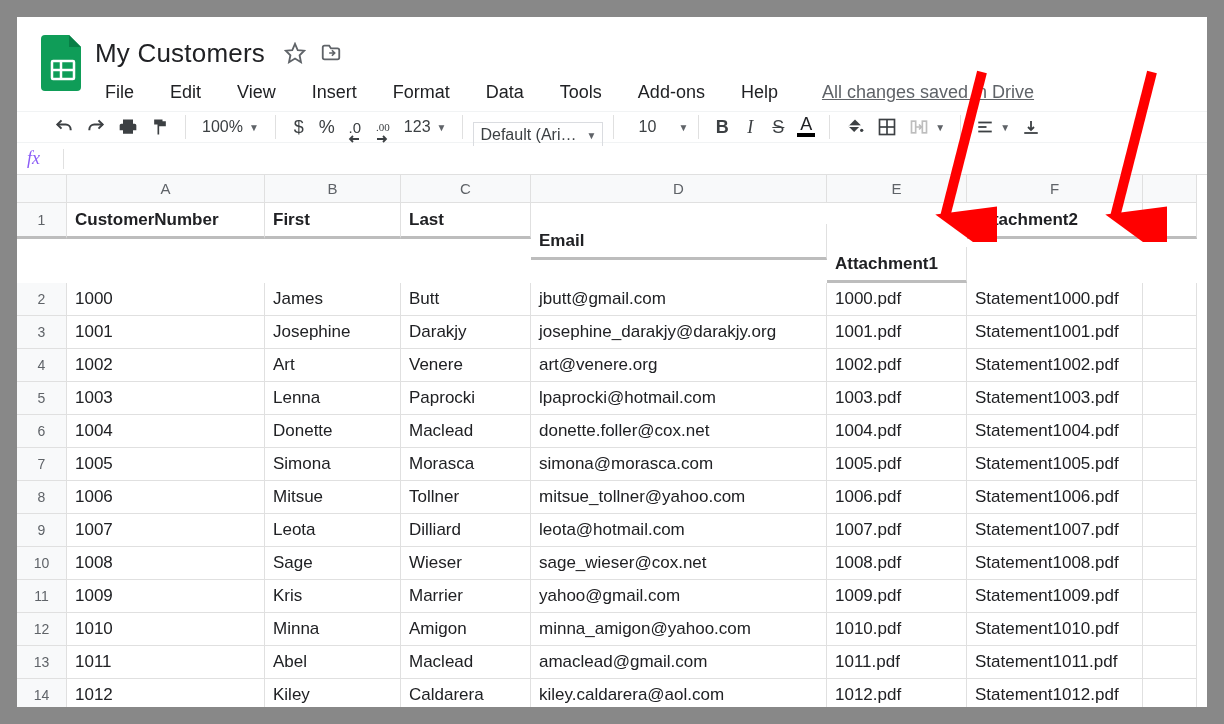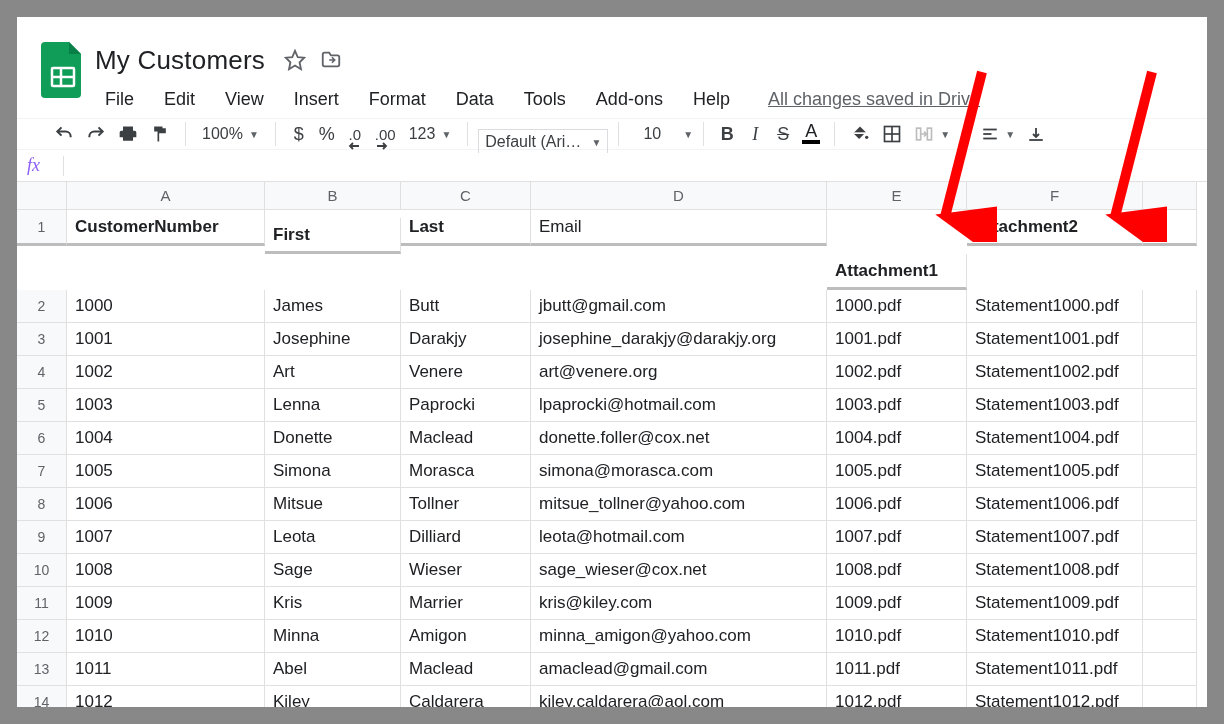--- a/index.html
+++ b/index.html
@@ -19,21 +19,20 @@
     border: 3px solid #888;
     overflow: hidden;
     position: relative;
   }
 
   
   .titlebar {
     display: flex;
     align-items: flex-start;
     padding: 18px 0 2px 0;
-    margin-top: 7px;
   }
   .logo {
     margin-left: 24px;
     margin-right: 10px;
   }
   .logo svg { display: block; }
   .title-col { flex: 1; }
   .title-row {
     display: flex;
     align-items: center;
@@ -49,21 +48,21 @@
   .title-icon {
     width: 28px; height: 28px;
     display: inline-flex;
     align-items: center;
     justify-content: center;
     margin: 0 4px;
     color: #5f6368;
   }
   .menubar {
     display: flex;
-    gap: 10px;
+    gap: 16px;
     align-items: center;
     height: 34px;
     margin-top: 4px;
   }
   .menu-item {
     font-size: 18px;
     color: #202124;
     padding: 4px 10px;
     cursor: pointer;
   }
@@ -277,21 +276,21 @@
   </span>
   <span class="divider"></span>
   <span class="tbtn">$</span>
   <span class="tbtn">%</span>
   <span class="tbtn" style="font-size:15px;position:relative;">
     <span>.0</span>
     <svg width="12" height="8" viewBox="0 0 12 8" style="position:absolute;bottom:-3px;left:6px" fill="none" stroke="#3c4043" stroke-width="1.8">
             <path d="M11 4 H2 M5 1 2 4 5 7"></path>
           </svg>
   </span>
-  <span class="tbtn" style="font-size:15px;position:relative;">
+  <span class="tbtn" style="font-size:11px;position:relative;font-family:Liberation Serif, serif;">
     <span>.00</span>
     <svg width="12" height="8" viewBox="0 0 12 8" style="position:absolute;bottom:-3px;left:6px" fill="none" stroke="#3c4043" stroke-width="1.8">
             <path d="M1 4 H10 M7 1 10 4 7 7"></path>
           </svg>
   </span>
   <span class="zoom">
     <span>123</span>
     <span class="dd-arrow">▼</span>
   </span>
   <span class="divider"></span>
@@ -366,23 +365,23 @@
         <div class="corner"></div>
         <div class="ch">A</div>
         <div class="ch">B</div>
         <div class="ch">C</div>
         <div class="ch">D</div>
         <div class="ch">E</div>
         <div class="ch">F</div>
         <div class="ch"></div>
         <div class="rh row1-bottom" style="height: 36px;">1</div>
         <div class="cell row1-bottom" style="font-weight: 700; height: 36px;">CustomerNumber</div>
-        <div class="cell row1-bottom" style="font-weight: 700; height: 36px; margin-top: 8px;">First</div>
+        <div class="cell row1-bottom" style="font-weight: 700; height: 36px;">First</div>
         <div class="cell row1-bottom" style="font-weight: 700; height: 36px;">Last</div>
-        <div class="cell row1-bottom" style="font-weight: 400; height: 36px;">Email</div>
+        <div class="cell row1-bottom" style="font-weight: 700; height: 36px; margin-top: 21px;">Email</div>
         <div class="cell row1-bottom" style="font-weight: 700; height: 36px; margin-top: 44px;">Attachment1</div>
         <div class="cell row1-bottom" style="font-weight: 700; height: 36px;">Attachment2</div>
         <div class="cell row1-bottom" style="font-weight: 700; height: 36px;"></div>
         <div class="rh">2</div>
         <div class="cell">1000</div>
         <div class="cell">James</div>
         <div class="cell">Butt</div>
         <div class="cell">jbutt@gmail.com</div>
         <div class="cell">1000.pdf</div>
         <div class="cell">Statement1000.pdf</div>
@@ -448,21 +447,21 @@
         <div class="cell">Sage</div>
         <div class="cell">Wieser</div>
         <div class="cell">sage_wieser@cox.net</div>
         <div class="cell">1008.pdf</div>
         <div class="cell">Statement1008.pdf</div>
         <div class="cell"></div>
         <div class="rh">11</div>
         <div class="cell">1009</div>
         <div class="cell">Kris</div>
         <div class="cell">Marrier</div>
-        <div class="cell">kris@kiley.com</div>
+        <div class="cell">yahoo@gmail.com</div>
         <div class="cell">1009.pdf</div>
         <div class="cell">Statement1009.pdf</div>
         <div class="cell"></div>
         <div class="rh">12</div>
         <div class="cell">1010</div>
         <div class="cell">Minna</div>
         <div class="cell">Amigon</div>
         <div class="cell">minna_amigon@yahoo.com</div>
         <div class="cell">1010.pdf</div>
         <div class="cell">Statement1010.pdf</div>

